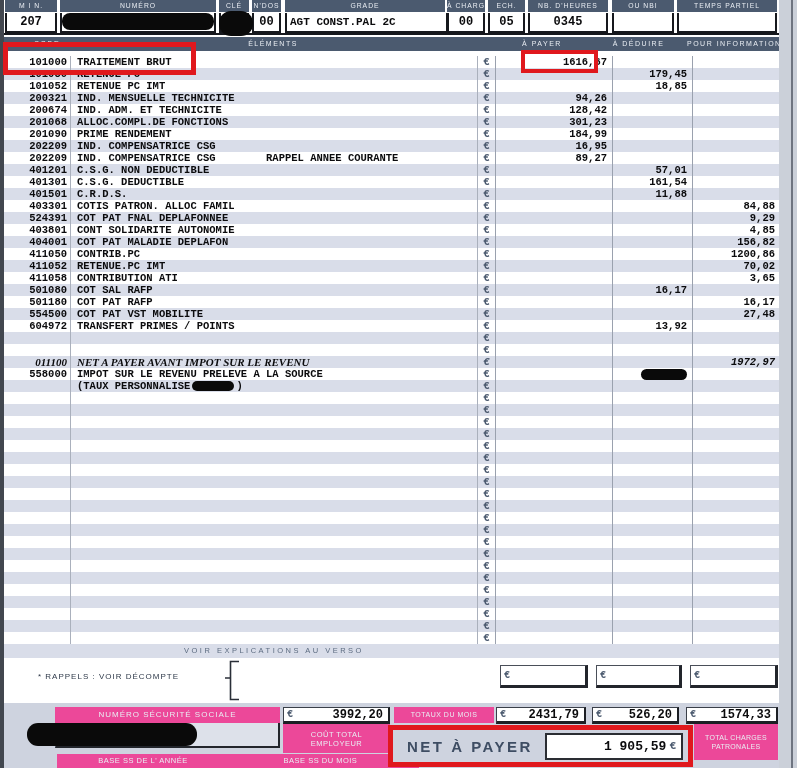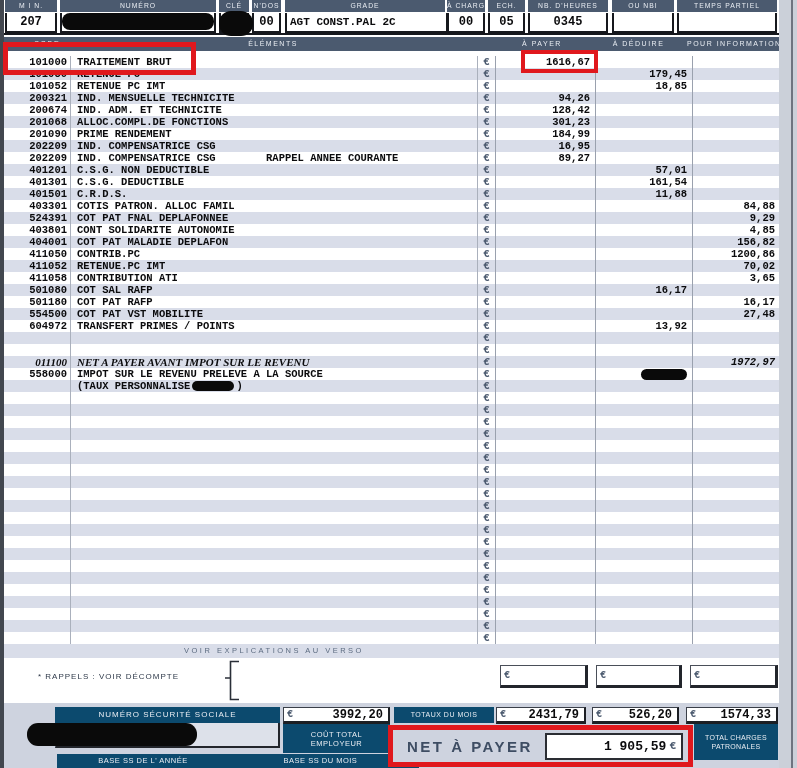--- a/index.html
+++ b/index.html
@@ -31,41 +31,41 @@
   
   #rows{left:4px;top:56px;width:775px;height:588px;}
   .row{position:absolute;left:0;width:775px;height:12px;
        font-family:"Liberation Mono",monospace;font-weight:bold;font-size:10.5px;line-height:12px;color:#0b0b0d;}
   .row.stripe{background:#d9dde9;}
   .cell{position:absolute;top:0;height:12px;overflow:visible;white-space:pre;}
   .c-code{left:0;width:63px;text-align:right;padding-right:3px;border-right:1px solid #aab0bc;}
   .c-label{left:69px;width:404px;padding-left:4px;}
   .c-euro{left:473px;width:17px;text-align:center;color:#4b5a6f;
           border-left:1px solid #aab0bc;border-right:1px solid #9aa1ae;}
-  .c-pay{left:491px;width:95px;text-align:right;padding-right:5px;border-right:1px solid #9aa1ae;}
+  .c-pay{left:508px;width:95px;text-align:right;padding-right:5px;border-right:1px solid #9aa1ae;}
   .c-deduct{left:587px;width:96px;text-align:right;padding-right:5px;border-right:1px solid #9aa1ae;}
   .c-info{left:684px;width:87px;text-align:right;padding-right:5px;}
   .row.serif .c-code,.row.serif .c-label{font-family:"Liberation Serif",serif;font-size:11px;letter-spacing:0;}
   .blob-inline{display:inline-block;background:#0a0a0a;border-radius:6px;vertical-align:middle;}
   
   .verso-band{left:4px;top:644px;width:775px;height:14px;background:#d9dde9;}
   .verso-text{position:absolute;left:180px;top:0;line-height:14px;font-size:7.5px;letter-spacing:2.5px;
               color:#5c6b80;white-space:nowrap;}
   
   .rappels-band{left:4px;top:658px;width:775px;height:45px;background:#ffffff;}
   .rappels-label{position:absolute;left:34px;top:14px;font-size:8px;letter-spacing:1px;color:#2e3949;white-space:nowrap;}
   .bracket{position:absolute;left:221px;top:2px;}
   .rap-box{position:absolute;top:7px;height:23px;background:#fff;border:1px solid #4a4f59;
            border-right-width:3px;border-bottom-width:3px;border-color:#4a4f59 #22252b #22252b #4a4f59;
            font-family:"Liberation Mono",monospace;font-weight:bold;font-size:10px;color:#4b5a6f;
            padding-left:3px;line-height:20px;box-sizing:border-box;}
   .rb1{left:496px;width:88px;} .rb2{left:592px;width:86px;} .rb3{left:686px;width:88px;}
   
   .bottom-bg{left:4px;top:703px;width:793px;height:65px;background:#ced3df;}
-  .navy-box{position:absolute;background:#0c4a6e;color:#e9edf3;text-align:center;overflow:hidden;}
+  .navy-box{position:absolute;background:#ec4899;color:#e9edf3;text-align:center;overflow:hidden;}
   .ssn-label{left:55px;top:707px;width:225px;height:16px;font-size:8px;letter-spacing:1px;line-height:16px;}
   .totaux-label{left:394px;top:707px;width:100px;height:16px;font-size:7px;letter-spacing:0.5px;line-height:16px;}
   .val-box{position:absolute;top:707px;height:17px;background:#fff;display:flex;align-items:center;
            border:1px solid #3a3f49;border-right-width:2px;border-bottom-width:3px;
            border-color:#3a3f49 #1c1f24 #1c1f24 #3a3f49;box-sizing:border-box;
            font-family:"Liberation Mono",monospace;font-weight:bold;}
   .val-box .cur{color:#4b5a6f;font-size:10px;padding-left:3px;}
   .val-box .num{flex:1;text-align:right;padding-right:5px;font-size:12px;color:#0b0b0d;white-space:nowrap;}
   .vb-employer{left:283px;width:107px;}
   .vb-t1{left:496px;width:90px;} .vb-t2{left:592px;width:87px;} .vb-t3{left:686px;width:92px;}

